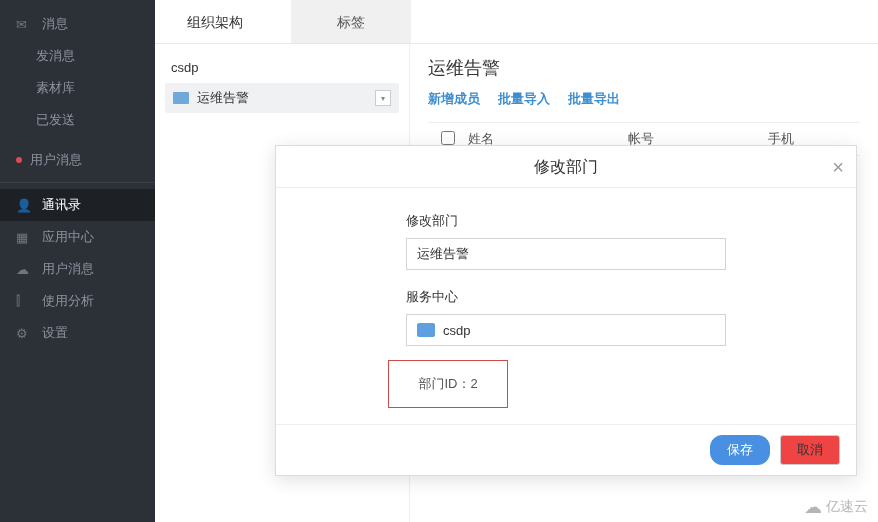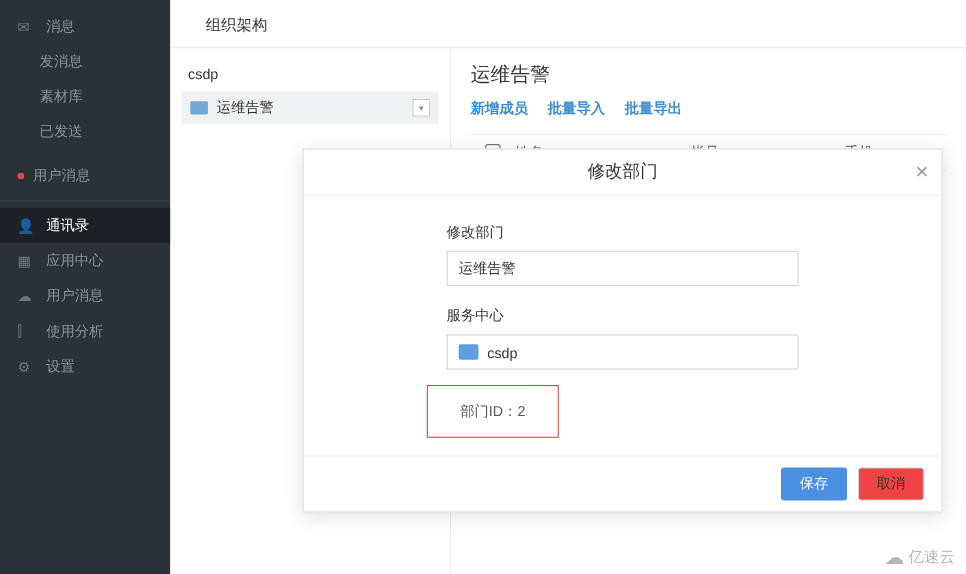--- a/index.html
+++ b/index.html
@@ -34,32 +34,32 @@
 .actions { display: flex; gap: 18px; margin-bottom: 14px; }
 .actions a { color: #3d8ecf; font-size: 13px; cursor: pointer; font-weight: bold; }
 .tbl-head { display: flex; border-top: 1px solid #eee; border-bottom: 1px solid #eee; height: 34px; align-items: center; font-size: 13px; color: #555; }
 .tbl-head .chk { width: 40px; text-align: center; }
 .tbl-head input[type=checkbox] { width: 14px; height: 14px; }
 .col-name { width: 160px; }
 .col-acct { width: 140px; }
 .col-phone { flex: 1; }
 
 
-.modal { position: absolute; left: 275px; top: 135px; width: 582px; background: #fff; border: 1px solid #dcdcdc; box-shadow: 0 4px 18px rgba(0,0,0,0.12); }
+.modal { position: absolute; left: 275px; top: 145px; width: 582px; background: #fff; border: 1px solid #dcdcdc; box-shadow: 0 4px 18px rgba(0,0,0,0.12); }
 .modal-head { position: relative; text-align: center; height: 42px; line-height: 42px; border-bottom: 1px solid #eee; font-size: 16px; color: #333; }
 .modal-head .close { position: absolute; right: 12px; top: 0; font-size: 20px; color: #999; cursor: pointer; }
 .modal-body { padding: 24px 0 16px 130px; }
 .fld-label { font-size: 13px; color: #333; margin-bottom: 8px; }
 .fld-input { width: 320px; height: 32px; border: 1px solid #d3d3d3; padding: 0 10px; font-size: 13px; color: #333; margin-bottom: 18px; display: flex; align-items: center; background:#fff;}
 .fld-input input { border:none; outline:none; width:100%; font-size:13px; color:#333; }
 .fld-input .folder { width: 18px; height: 14px; background: #5e9fe0; border-radius: 2px; margin-right: 8px; }
 .id-box { border: 1px solid #cf4b4b; width: 120px; height: 48px; display: flex; align-items: center; justify-content: center; font-size: 13px; color: #555; margin-left: -18px; margin-top: -4px; }
 .modal-foot { border-top: 1px solid #eee; padding: 10px 16px; display: flex; justify-content: flex-end; gap: 10px; }
 .btn { height: 30px; padding: 0 16px; font-size: 13px; border-radius: 3px; cursor: pointer; border: 1px solid #ccc; background: #ef4444; color: #333; }
-.btn.primary { background: #4a90e2; border-color: #4a90e2; color: #fff; }
+.btn.primary { background: #4a90e2; border-color: #4a90e2; color: #fff; border-radius: 12px; }
 
 .watermark { position: absolute; right: 10px; bottom: 4px; font-size: 14px; color: #b5b5b5; display:flex; align-items:center; gap:4px;}
 .watermark .cloud { font-size:18px; }
 </style>
 </head>
 <body>
 
 <div class="sidebar">
   <div class="side-group">
     <div class="side-item">
@@ -99,20 +99,21 @@
   </div>
   <div class="side-item">
     <span class="ico">⚙</span>
     <span>设置</span>
   </div>
 </div>
 
 <div class="main">
   <div class="tabs">
     <div class="tab">组织架构</div>
+    <div class="tab inactive">标签</div>
   </div>
   <div class="body">
     <div class="tree">
       <div class="tree-root">csdp</div>
       <div class="tree-node">
         <span class="folder"></span>
         <span>运维告警</span>
         <span class="dd">▾</span>
       </div>
     </div>

